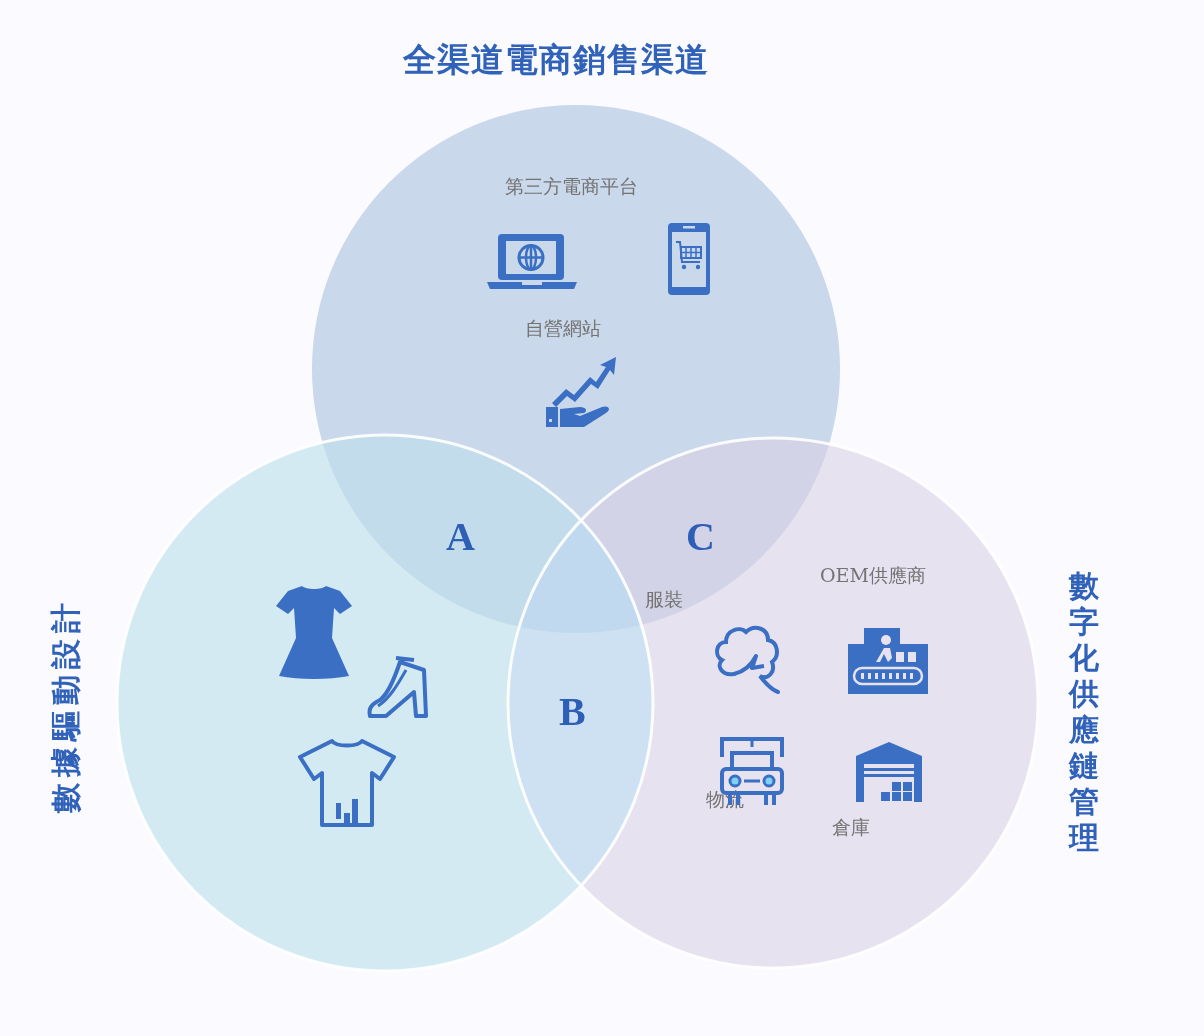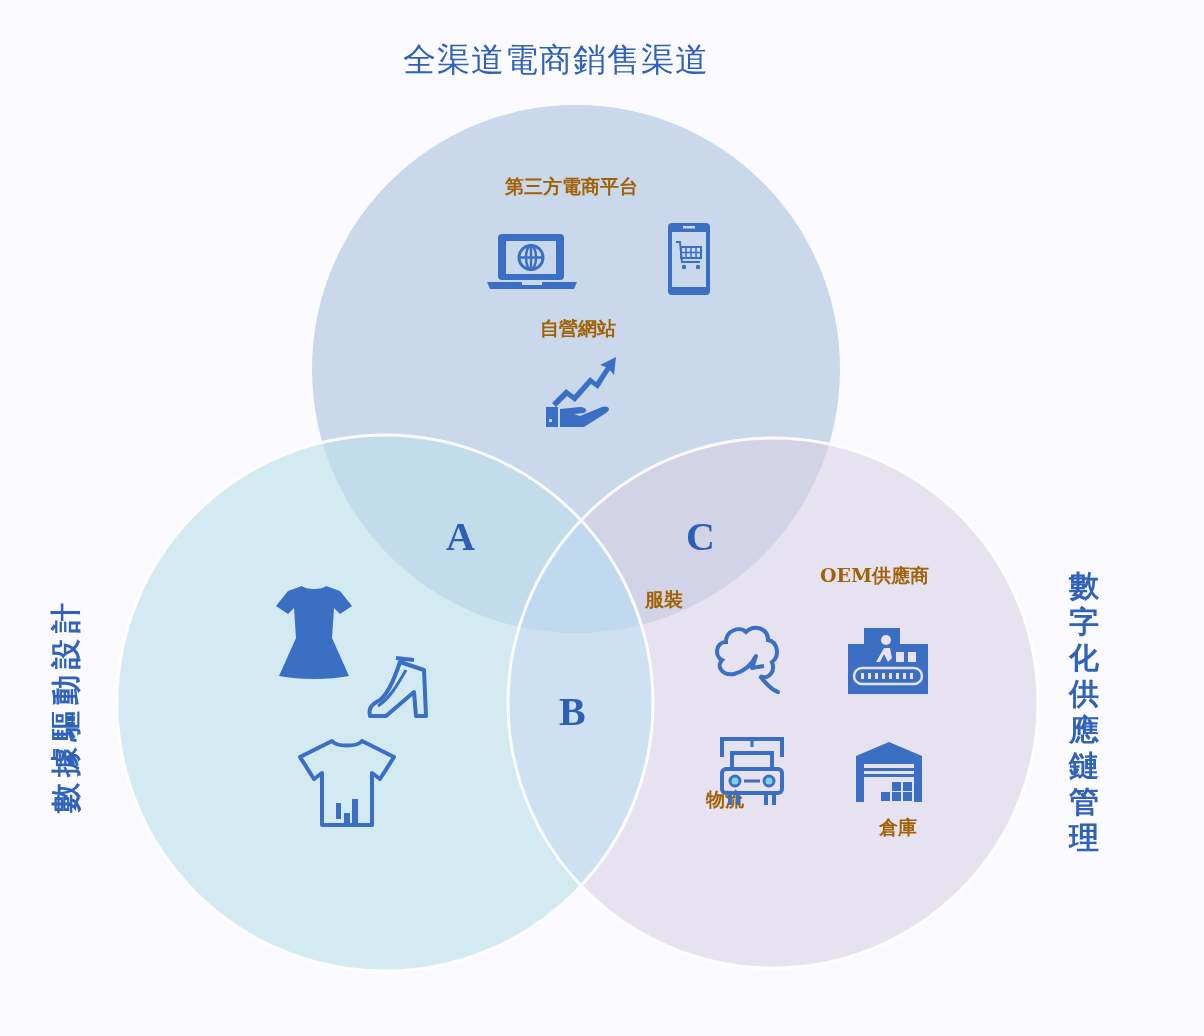--- a/index.html
+++ b/index.html
@@ -5,32 +5,31 @@
   html, body { margin: 0; padding: 0; }
   body {
     width: 1204px; height: 1036px; position: relative; overflow: hidden;
     background: #fbfaff;
     font-family: "DejaVu Serif", "Liberation Serif", serif;
   }
   #stage { position: absolute; left: 0; top: 0; width: 1204px; height: 1036px; }
   .title {
     position: absolute; left: 0; width: 1112px; top: 38px; text-align: center;
     color: #2f62b8; font-family: "DejaVu Sans", "Liberation Sans", sans-serif;
-    font-size: 33px; font-weight: normal; letter-spacing: 1px;
+    font-size: 33px; font-weight: bold; letter-spacing: 1px;
   }
   .vtext {
     position: absolute; color: #2f62b8;
     font-family: "DejaVu Sans", "Liberation Sans", sans-serif;
     font-size: 30px; font-weight: bold; line-height: 36px; width: 36px; text-align: center;
   }
   .vtext span { display: block; }
   .label {
-    position: absolute; color: #a16207; font-size: 19px; white-space: nowrap;
+    position: absolute; color: #737373; font-size: 19px; white-space: nowrap;
     font-family: "DejaVu Serif", "Liberation Serif", serif;
-    font-weight: bold;
   }
   .letter {
     position: absolute; color: #2c5fb5; font-size: 40px; font-weight: bold;
     font-family: "Liberation Serif", "DejaVu Serif", serif;
   }
   .icon { position: absolute; }
 </style>
 </head>
 <body>
 
@@ -84,21 +83,21 @@
   <span>字</span>
   <span>化</span>
   <span>供</span>
   <span>應</span>
   <span>鏈</span>
   <span>管</span>
   <span>理</span>
 </div>
 
 <div class="label" style="left:505px; top:174px;">第三方電商平台</div>
-<div class="label" style="left:540px; top:316px;">自營網站</div>
+<div class="label" style="left:525px; top:316px;">自營網站</div>
 
 <svg class="icon" style="left:486px; top:232px;" width="92" height="60" viewBox="0 0 92 60">
   <rect x="12" y="2" width="66" height="46" rx="4" fill="#3a6fc4"></rect>
   <rect x="20" y="9" width="50" height="33" fill="#c9d8ea"></rect>
   <circle cx="45" cy="25.5" r="12" fill="none" stroke="#3a6fc4" stroke-width="3"></circle>
   <ellipse cx="45" cy="25.5" rx="5" ry="12" fill="none" stroke="#3a6fc4" stroke-width="2.5"></ellipse>
   <line x1="33" y1="25.5" x2="57" y2="25.5" stroke="#3a6fc4" stroke-width="2.5"></line>
   <line x1="45" y1="13.5" x2="45" y2="37.5" stroke="#3a6fc4" stroke-width="2.5"></line>
   <path d="M1 50 H91 L88 57 H4 Z" fill="#3a6fc4"></path>
   <rect x="36" y="50" width="20" height="3" fill="#c9d8ea"></rect>
@@ -141,21 +140,21 @@
 <svg class="icon" style="left:296px; top:737px;" width="102" height="92" viewBox="0 0 102 92">
   <path d="M36 4 C40 10 62 10 66 4 L98 20 L84 42 L76 36 L76 88 L26 88 L26 36 L18 42 L4 20 Z" fill="none" stroke="#3a6fc4" stroke-width="4" stroke-linejoin="round"></path>
   <rect x="40" y="66" width="5" height="16" fill="#3a6fc4"></rect>
   <rect x="48" y="76" width="6" height="12" fill="#3a6fc4"></rect>
   <rect x="56" y="62" width="6" height="26" fill="#3a6fc4"></rect>
 </svg>
 
 <div class="label" style="left:645px; top:587px;">服裝</div>
 <div class="label" style="left:820px; top:563px;">OEM供應商</div>
 <div class="label" style="left:706px; top:787px;">物流</div>
-<div class="label" style="left:832px; top:815px;margin-left:47px;">倉庫</div>
+<div class="label" style="left:832px; top:815px;">倉庫</div>
 
 <svg class="icon" style="left:712px; top:622px;" width="72" height="76" viewBox="0 0 72 76">
   <path d="M22 52 C10 54 4 44 10 38 C2 34 4 20 14 20 C14 8 28 4 34 10 C42 2 56 6 56 18 C66 20 68 34 60 40 C64 50 56 58 48 54 C54 62 60 68 66 70" fill="none" stroke="#3a6fc4" stroke-width="4" stroke-linecap="round"></path>
   <path d="M22 52 C30 50 38 46 44 34 L40 46 L52 44" fill="none" stroke="#3a6fc4" stroke-width="4" stroke-linejoin="round"></path>
 </svg>
 
 <svg class="icon" style="left:848px; top:626px;" width="80" height="68" viewBox="0 0 80 68">
   <rect x="0" y="18" width="80" height="50" fill="#3a6fc4"></rect>
   <rect x="16" y="2" width="36" height="18" fill="#3a6fc4"></rect>
   <circle cx="38" cy="14" r="5" fill="#e6e2f0"></circle>

